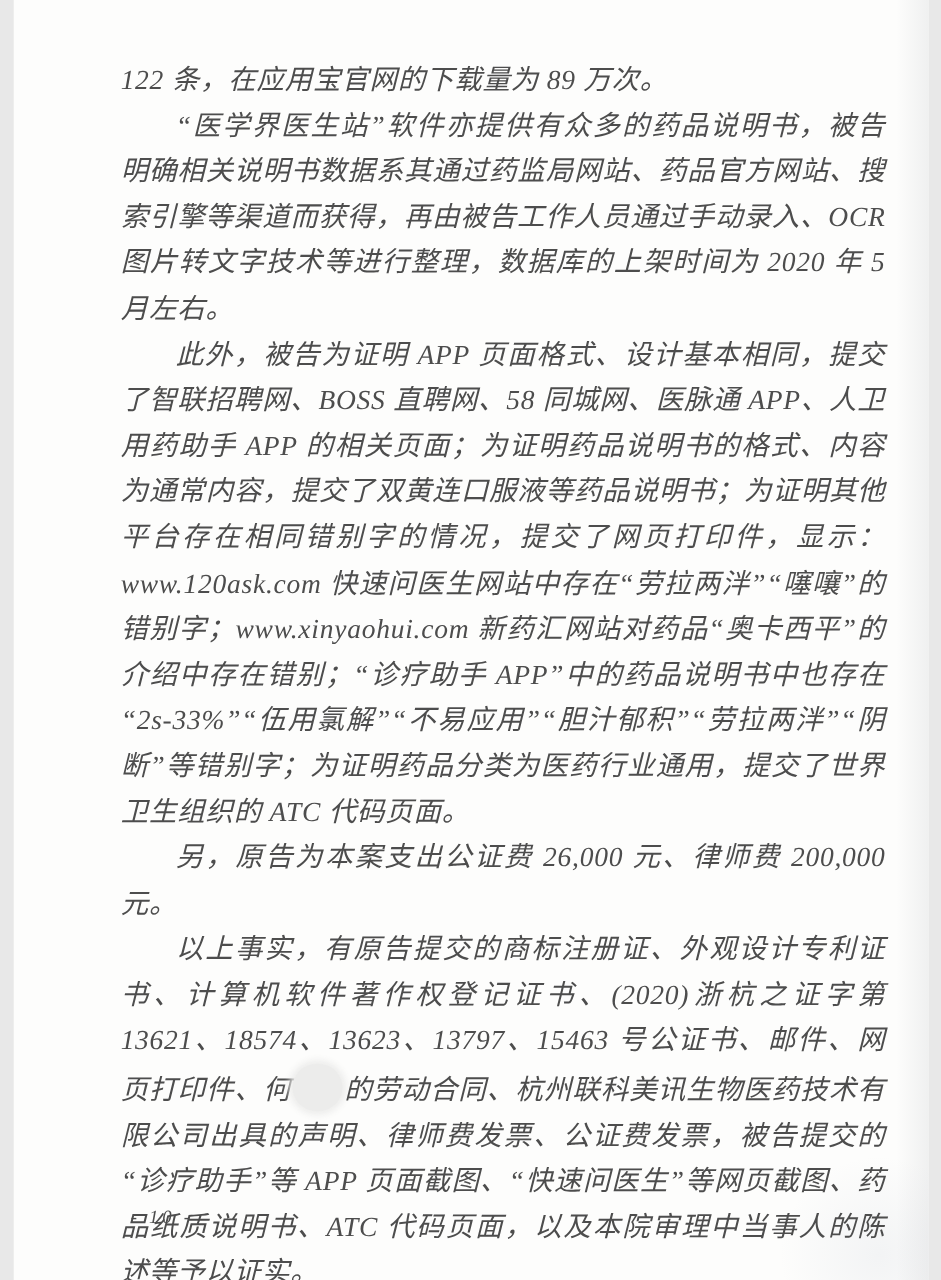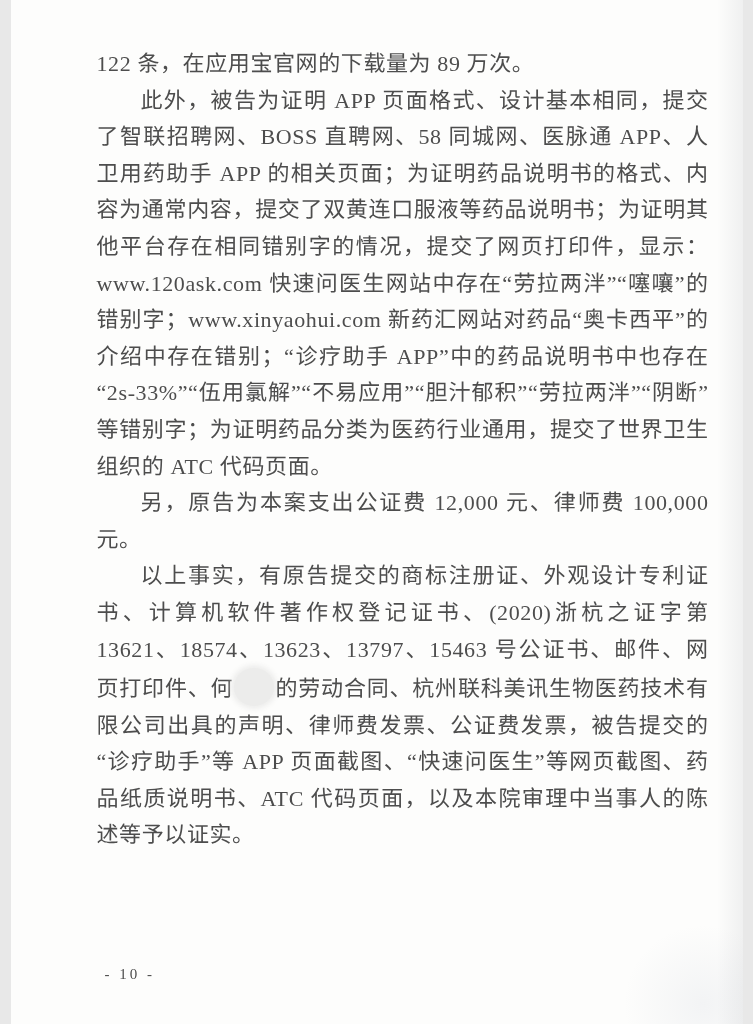--- a/index.html
+++ b/index.html
@@ -9,20 +9,21 @@
   }
   .page {
     position: relative;
     width: 732px;
     height: 1024px;
     margin: 0 auto;
     background: var(--paper, #fdfdfc);
     overflow: hidden;
     font-family: "Liberation Serif", "DejaVu Serif", serif;
     color: var(--ink, #4d4d4d);
+    font-style: italic;
   }
   
   .page::after {
     content: "";
     position: absolute;
     top: 0; right: 0;
     width: 26px; height: 100%;
     background: linear-gradient(to right, rgba(0,0,0,0), rgba(120,125,135,0.10));
     pointer-events: none;
   }
@@ -72,24 +73,25 @@
 </style>
 </head>
 <body>
 
 <div class="page">
 
   <div class="text-block">
 
     <p class="no-indent">122 条，在应用宝官网的下载量为 89 万次。</p>
 
+    <p class="indent">“医学界医生站”软件亦提供有众多的药品说明书，被告明确相关说明书数据系其通过药监局网站、药品官方网站、搜索引擎等渠道而获得，再由被告工作人员通过手动录入、OCR 图片转文字技术等进行整理，数据库的上架时间为 2020 年 5 月左右。</p>
 
     <p class="indent">此外，被告为证明 APP 页面格式、设计基本相同，提交了智联招聘网、BOSS 直聘网、58 同城网、医脉通 APP、人卫用药助手 APP 的相关页面；为证明药品说明书的格式、内容为通常内容，提交了双黄连口服液等药品说明书；为证明其他平台存在相同错别字的情况，提交了网页打印件，显示：www.120ask.com 快速问医生网站中存在“劳拉两泮”“噻嚷”的错别字；www.xinyaohui.com 新药汇网站对药品“奥卡西平”的介绍中存在错别；“诊疗助手 APP”中的药品说明书中也存在“2s-33%”“伍用氯解”“不易应用”“胆汁郁积”“劳拉两泮”“阴断”等错别字；为证明药品分类为医药行业通用，提交了世界卫生组织的 ATC 代码页面。</p>
 
-    <p class="indent">另，原告为本案支出公证费 12,000 元、律师费 100,000 元。</p>
+    <p class="indent">另，原告为本案支出公证费 26,000 元、律师费 200,000 元。</p>
 
     <p class="indent"><span>以上事实，有原告提交的商标注册证、外观设计专利证书、计算机软件著作权登记证书、(2020)浙杭之证字第 13621、18574、13623、13797、15463 号公证书、邮件、网页打印件、何</span><span class="redaction"></span><span>的劳动合同、杭州联科美讯生物医药技术有限公司出具的声明、律师费发票、公证费发票，被告提交的“诊疗助手”等 APP 页面截图、“快速问医生”等网页截图、药品纸质说明书、ATC 代码页面，以及本院审理中当事人的陈述等予以证实。</span></p>
 
   </div>
 
   <div class="page-number">- 10 -</div>
 
 </div>
 
 </body></html>

